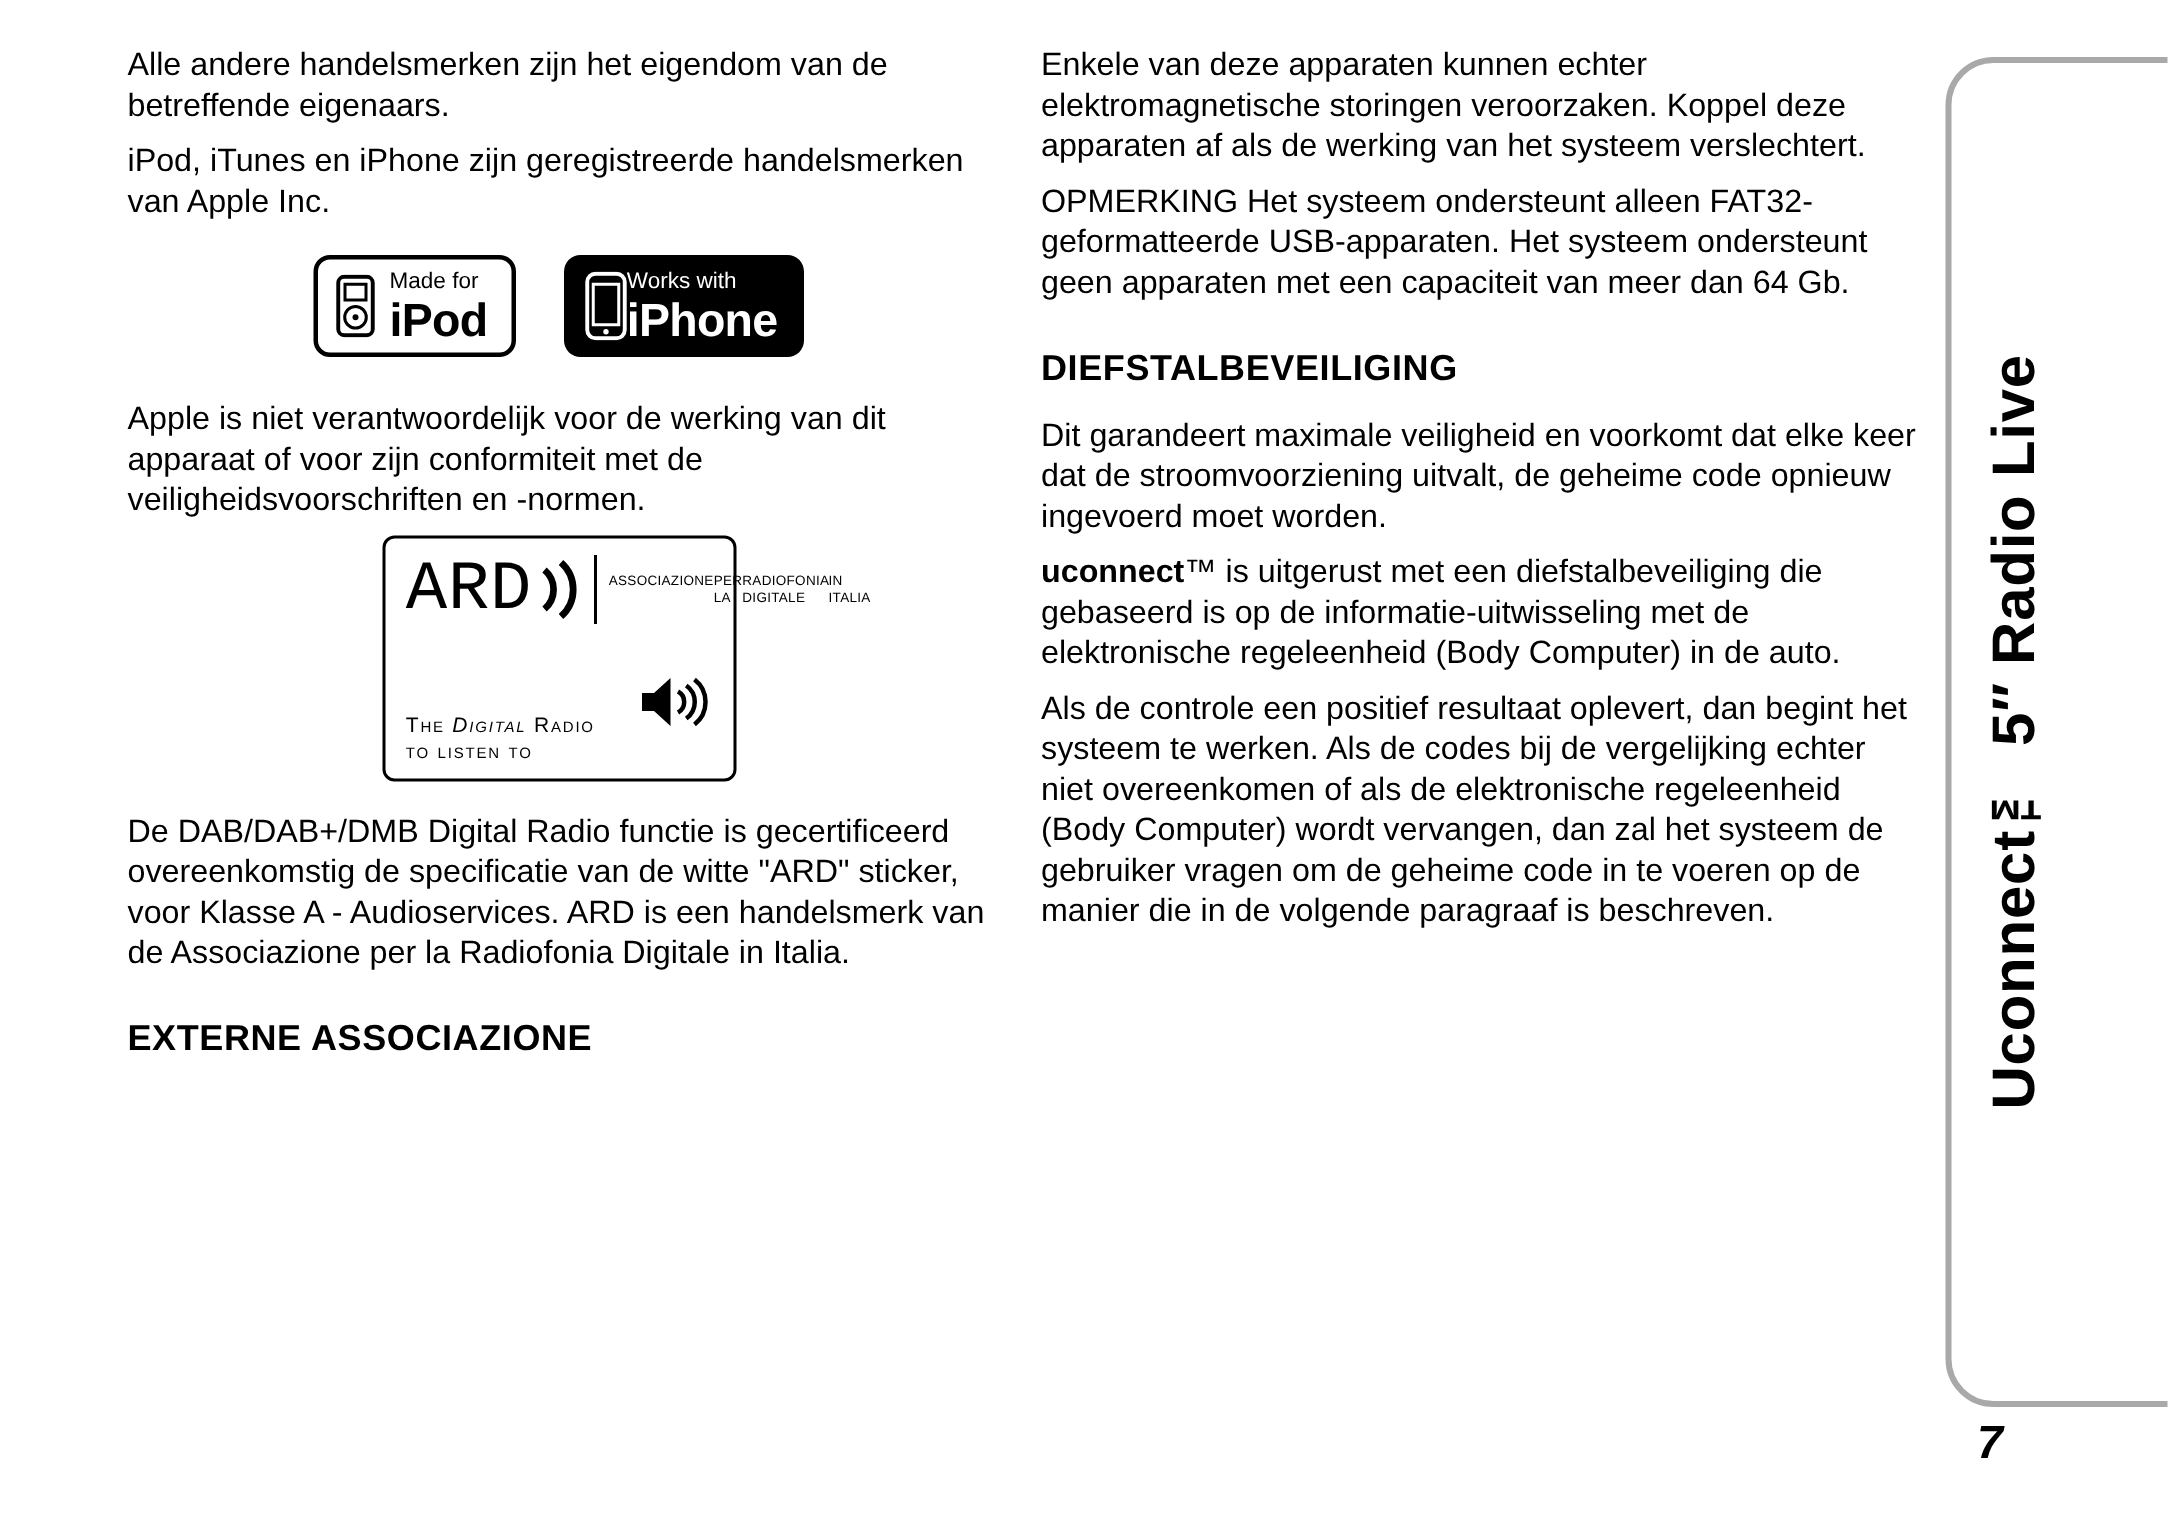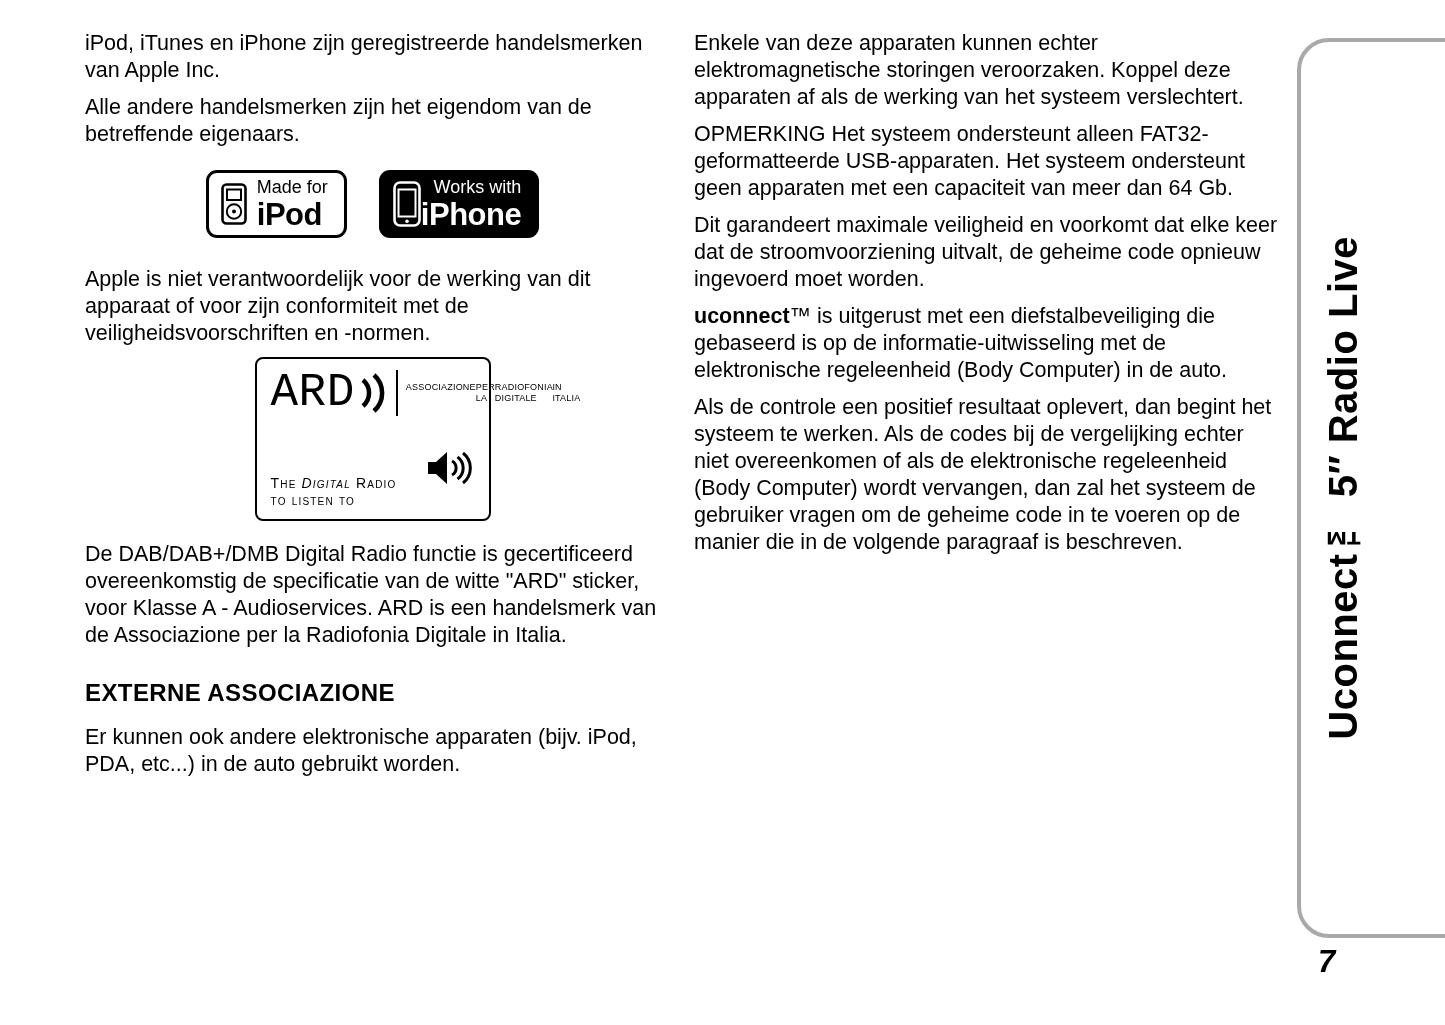--- a/index.html
+++ b/index.html
@@ -30,21 +30,21 @@
     display: flex; justify-content: center; align-items: center;
     gap: 32px; margin: 22px 0 28px 0;
   }
   .badge {
     display: flex; align-items: center;
     border-radius: 11px; height: 68px; box-sizing: border-box;
   }
   .badge-ipod   { border: 3px solid #000; background: #fff; padding: 0 16px 0 12px; gap: 10px; }
   .badge-iphone { background: #000; color: #fff; padding: 0 18px 0 14px; gap: 0; }
   .badge-text  { display: flex; flex-direction: column; line-height: 1; }
-  .badge-small { font-size: 18px; margin-bottom: 3px; text-align: right; }
+  .badge-small { font-size: 15px; margin-bottom: 3px; }
   .badge-large { font-size: 31px; font-weight: bold; letter-spacing: -0.5px; }
   .badge-icon  { display: flex; align-items: center; }
 
   
   .ard-logo {
     width: 236px; box-sizing: border-box;
     border: 2px solid #000; border-radius: 8px;
     margin: 6px auto 20px auto;
     padding: 10px 12px 10px 14px;
     background: #fff;
@@ -80,23 +80,23 @@
     position: absolute; left: 1318px; top: 944px;
     font-size: 31px; font-weight: bold; font-style: italic;
   }
 </style>
 </head>
 <body>
 
 <div class="col col-left">
 
 
+  <p class="body-text">Alle andere handelsmerken zijn het eigendom van de betreffende eigenaars.</p>
+
   <p class="body-text">iPod, iTunes en iPhone zijn geregistreerde handelsmerken van Apple Inc.</p>
-
-  <p class="body-text">Alle andere handelsmerken zijn het eigendom van de betreffende eigenaars.</p>
 
   <div class="badges-row">
     <div class="badge badge-ipod">
       <span class="badge-icon">
         <svg width="26" height="42" viewBox="0 0 26 42">
           <rect x="1.5" y="1.5" width="23" height="39" rx="4" fill="none" stroke="#000" stroke-width="2.6"></rect>
           <rect x="6" y="6.5" width="14" height="10.5" fill="none" stroke="#000" stroke-width="2"></rect>
           <circle cx="13" cy="28.5" r="7.2" fill="none" stroke="#000" stroke-width="2"></circle>
           <circle cx="13" cy="28.5" r="2" fill="#000"></circle>
         </svg>
@@ -156,30 +156,30 @@
           <path d="M38 5 A 19 19 0 0 1 38 35" fill="none" stroke="#000" stroke-width="3"></path>
         </svg>
       </span>
     </div>
   </div>
 
   <p class="body-text">De DAB/DAB+/DMB Digital Radio functie is gecertificeerd overeenkomstig de specificatie van de witte "ARD" sticker, voor Klasse A - Audioservices. ARD is een handelsmerk van de Associazione per la Radiofonia Digitale in Italia.</p>
 
   <h2 class="section-heading heading-gap">EXTERNE ASSOCIAZIONE</h2>
 
-  <p class="body-text">Er kunnen ook andere elektronische apparaten (bijv. iPod, PDA, etc...) in de auto gebruikt worden.</p>
 
 </div>
 
 <div class="col col-right">
 
   <p class="body-text">Enkele van deze apparaten kunnen echter elektromagnetische storingen veroorzaken. Koppel deze apparaten af als de werking van het systeem verslechtert.</p>
 
   <p class="body-text">OPMERKING Het systeem ondersteunt alleen FAT32-geformatteerde USB-apparaten. Het systeem ondersteunt geen apparaten met een capaciteit van meer dan 64 Gb.</p>
 
+  <h2 class="section-heading heading-gap">DIEFSTALBEVEILIGING</h2>
 
   <p class="body-text">Dit garandeert maximale veiligheid en voorkomt dat elke keer dat de stroomvoorziening uitvalt, de geheime code opnieuw ingevoerd moet worden.</p>
 
   <p class="body-text"><b>uconnect</b><span>™</span><span> is uitgerust met een diefstalbeveiliging die gebaseerd is op de informatie-uitwisseling met de elektronische regeleenheid (Body Computer) in de auto.</span></p>
 
   <p class="body-text">Als de controle een positief resultaat oplevert, dan begint het systeem te werken. Als de codes bij de vergelijking echter niet overeenkomen of als de elektronische regeleenheid (Body Computer) wordt vervangen, dan zal het systeem de gebruiker vragen om de geheime code in te voeren op de manier die in de volgende paragraaf is beschreven.</p>
 
 </div>
 
 <div class="side-tab">

